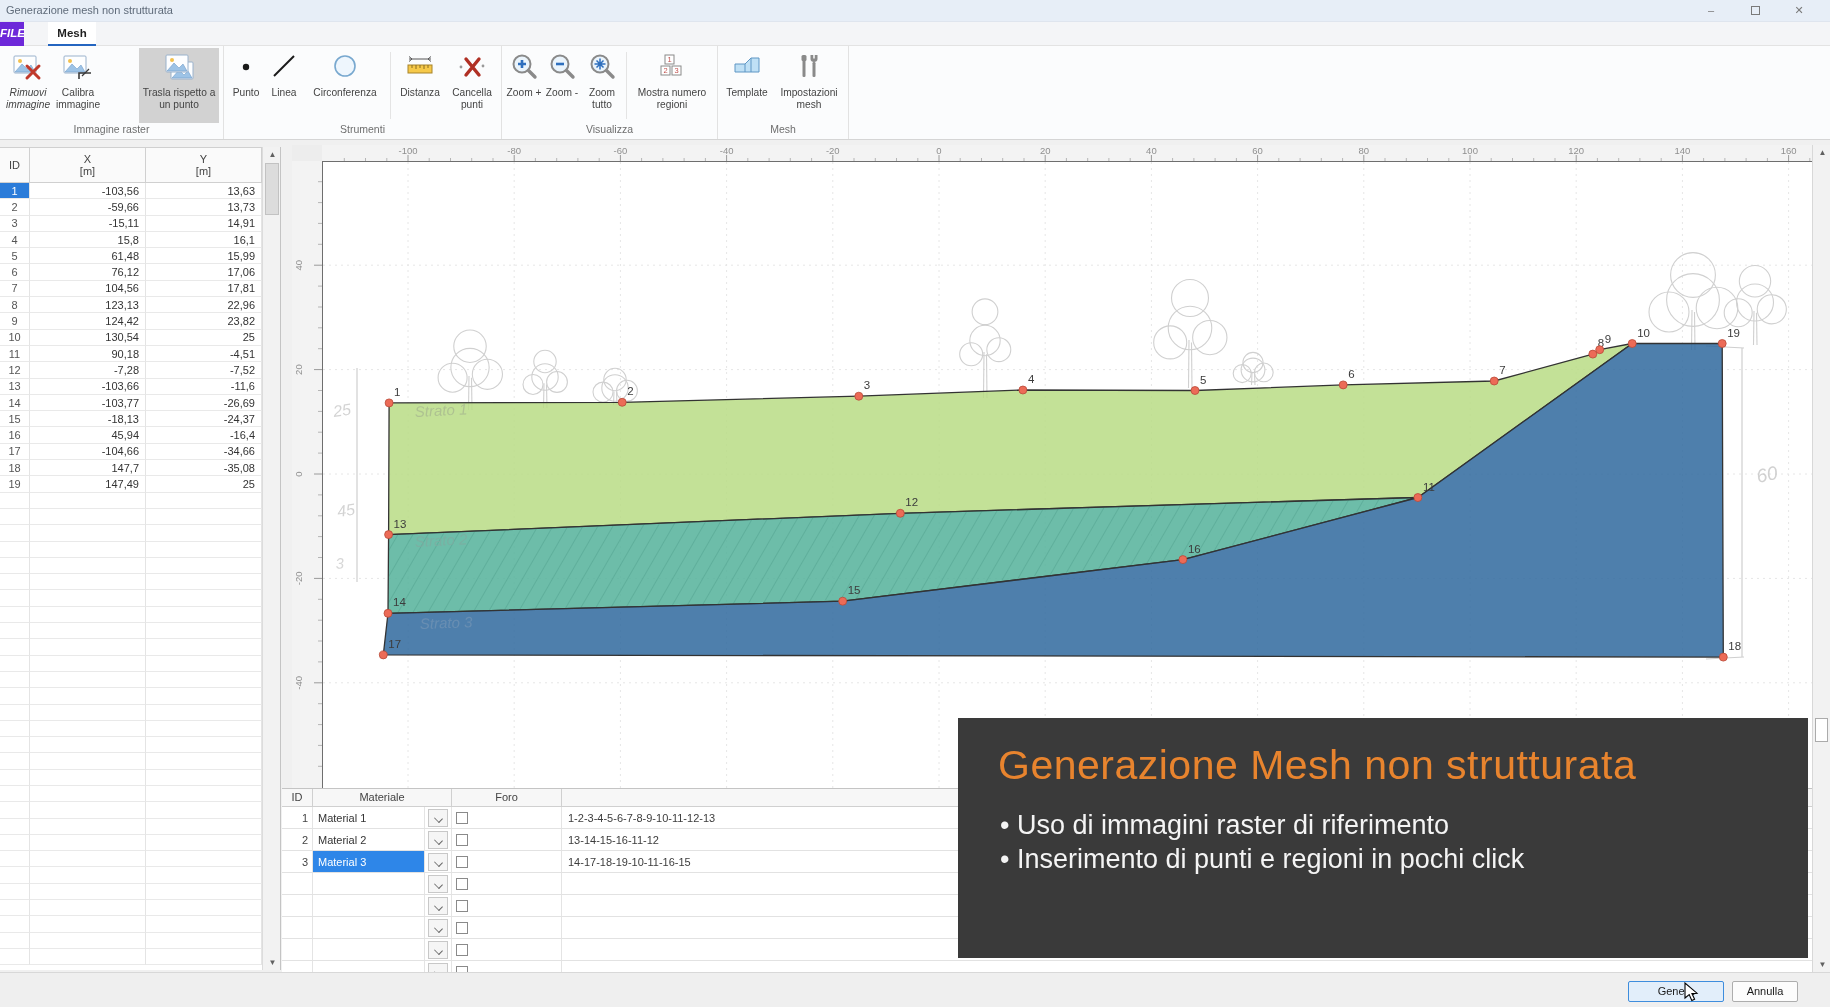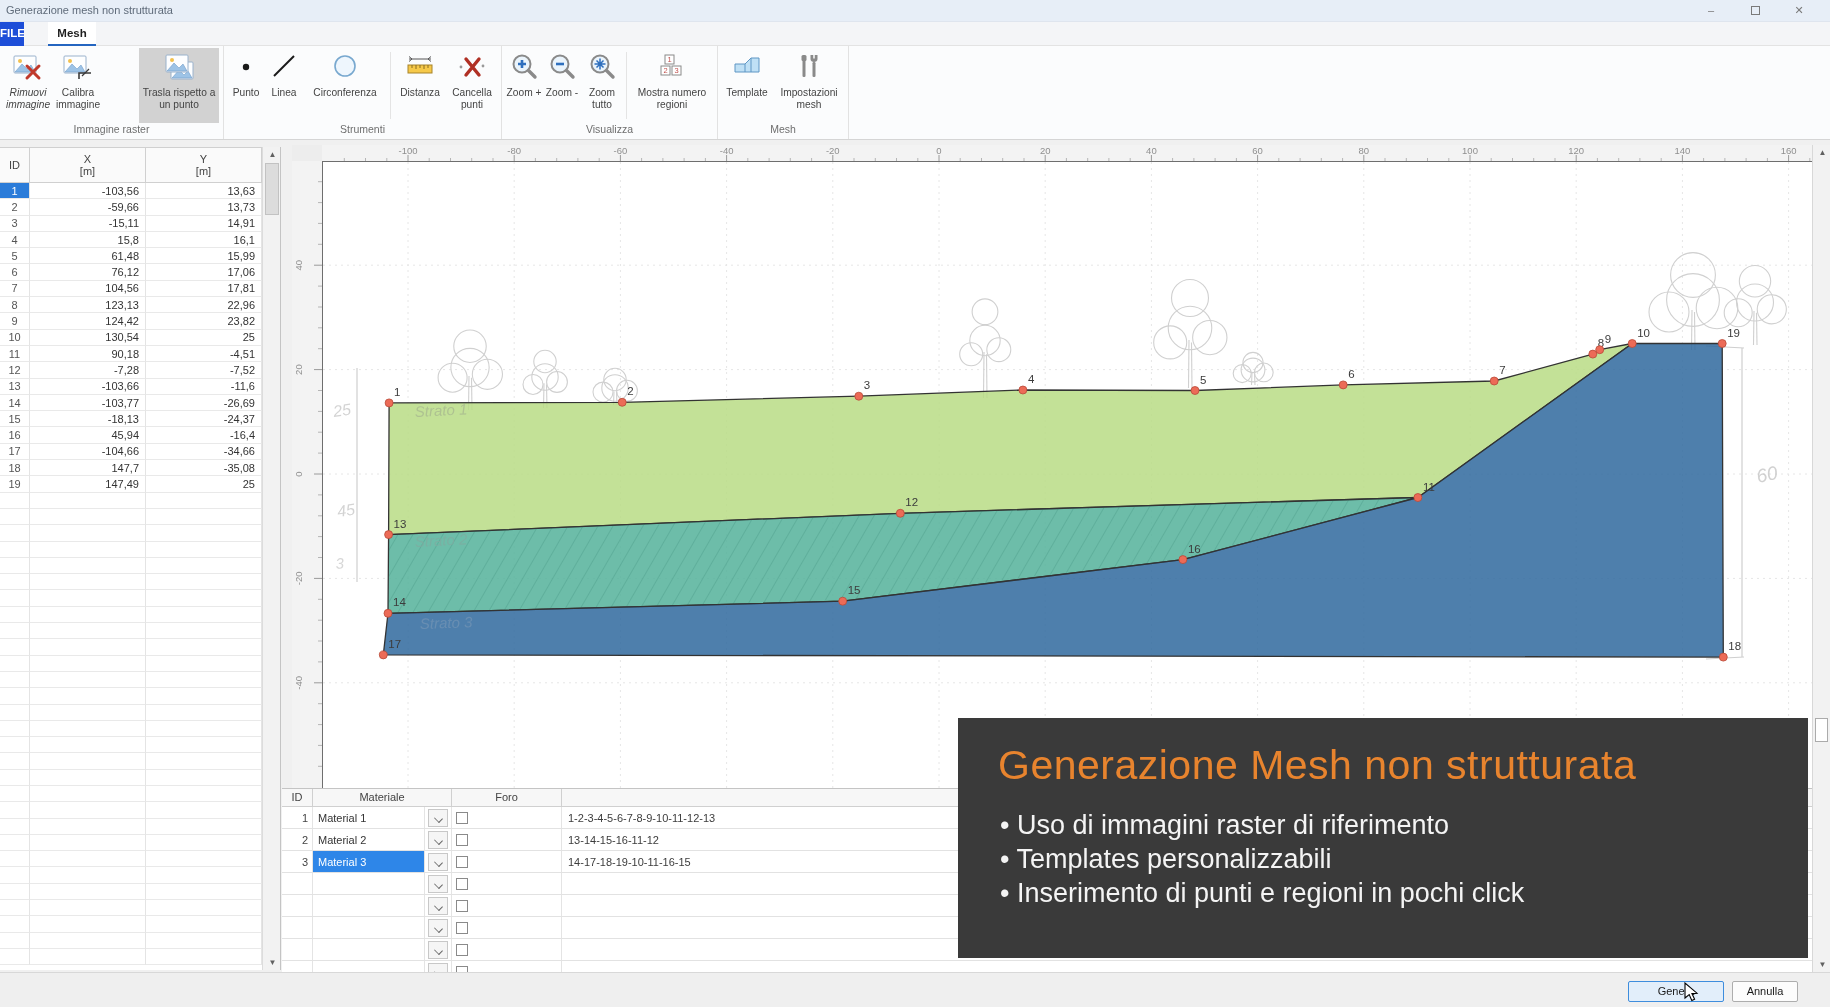--- a/index.html
+++ b/index.html
@@ -12,21 +12,21 @@
   #titlebar { left:0; top:0; width:1830px; height:22px; background:#e7eef7;
     border-bottom:1px solid #dfe5ee; }
   #title { left:6px; top:4px; font-size:11px; color:#5f6b7a; }
   .winbtn { top:3px; width:34px; height:17px; text-align:center; color:#7a7a7a;
     font-size:11px; line-height:15px; cursor:default; }
   #btn-restore-box { display:inline-block; width:9px; height:9px; border:1px solid #7a7a7a; margin-top:3px; }
 
   
   #tabrow { left:0; top:22px; width:1830px; height:24px; background:#f4f5f7; border-bottom:1px solid #e3e3e3; }
   .tab { top:0; height:24px; font-size:11.5px; text-align:center; line-height:23px; }
-  #tab-file { left:0; width:24px; background:#1d4ed8; color:#fff; font-weight:bold; }
+  #tab-file { left:0; width:24px; background:#6d28d9; color:#fff; font-weight:bold;font-style:italic; }
   #tab-mesh { left:48px; width:48px; background:#fff; color:#1f1f1f; font-weight:bold;
     border-bottom:2px solid #2465c0; }
 
   
   #ribbon { left:0; top:46px; width:1830px; height:94px; background:#fbfcfd;
     border-bottom:1px solid #d5d5d5; display:flex; align-items:stretch; }
   .rgroup { display:flex; flex-direction:column; border-right:1px solid #e2e2e2; padding:0 3px; }
   .rbtns { display:flex; flex:1; align-items:stretch; padding-top:2px; }
   .rbtn { display:flex; flex-direction:column; align-items:center; padding-top:3px; margin:0 1px; }
   .rbtn.sel { background:#d2d2d2; }
@@ -883,21 +883,20 @@
           </div>
           <div class="mat-cell mc-reg"></div>
         </div>
       </div>
   </div>
 
   <div id="overlay" class="abs">
     <div id="overlay-title" class="abs" style="color: rgb(232, 132, 46);">Generazione Mesh non strutturata</div>
     <div id="overlay-bullets" class="abs">
         <div class="bullet">• Uso di immagini raster di riferimento</div>
-        <div class="bullet">• Templates personalizzabili</div>
         <div class="bullet">• Inserimento di punti e regioni in pochi click</div>
       </div>
   </div>
 
   <div id="footer" class="abs">
     <div id="btn-genera" class="fbtn abs">Genera</div>
     <div id="btn-annulla" class="fbtn abs">Annulla</div>
   </div>
 
   <svg class="abs" style="left:1684px;top:982px;" width="16" height="21">

